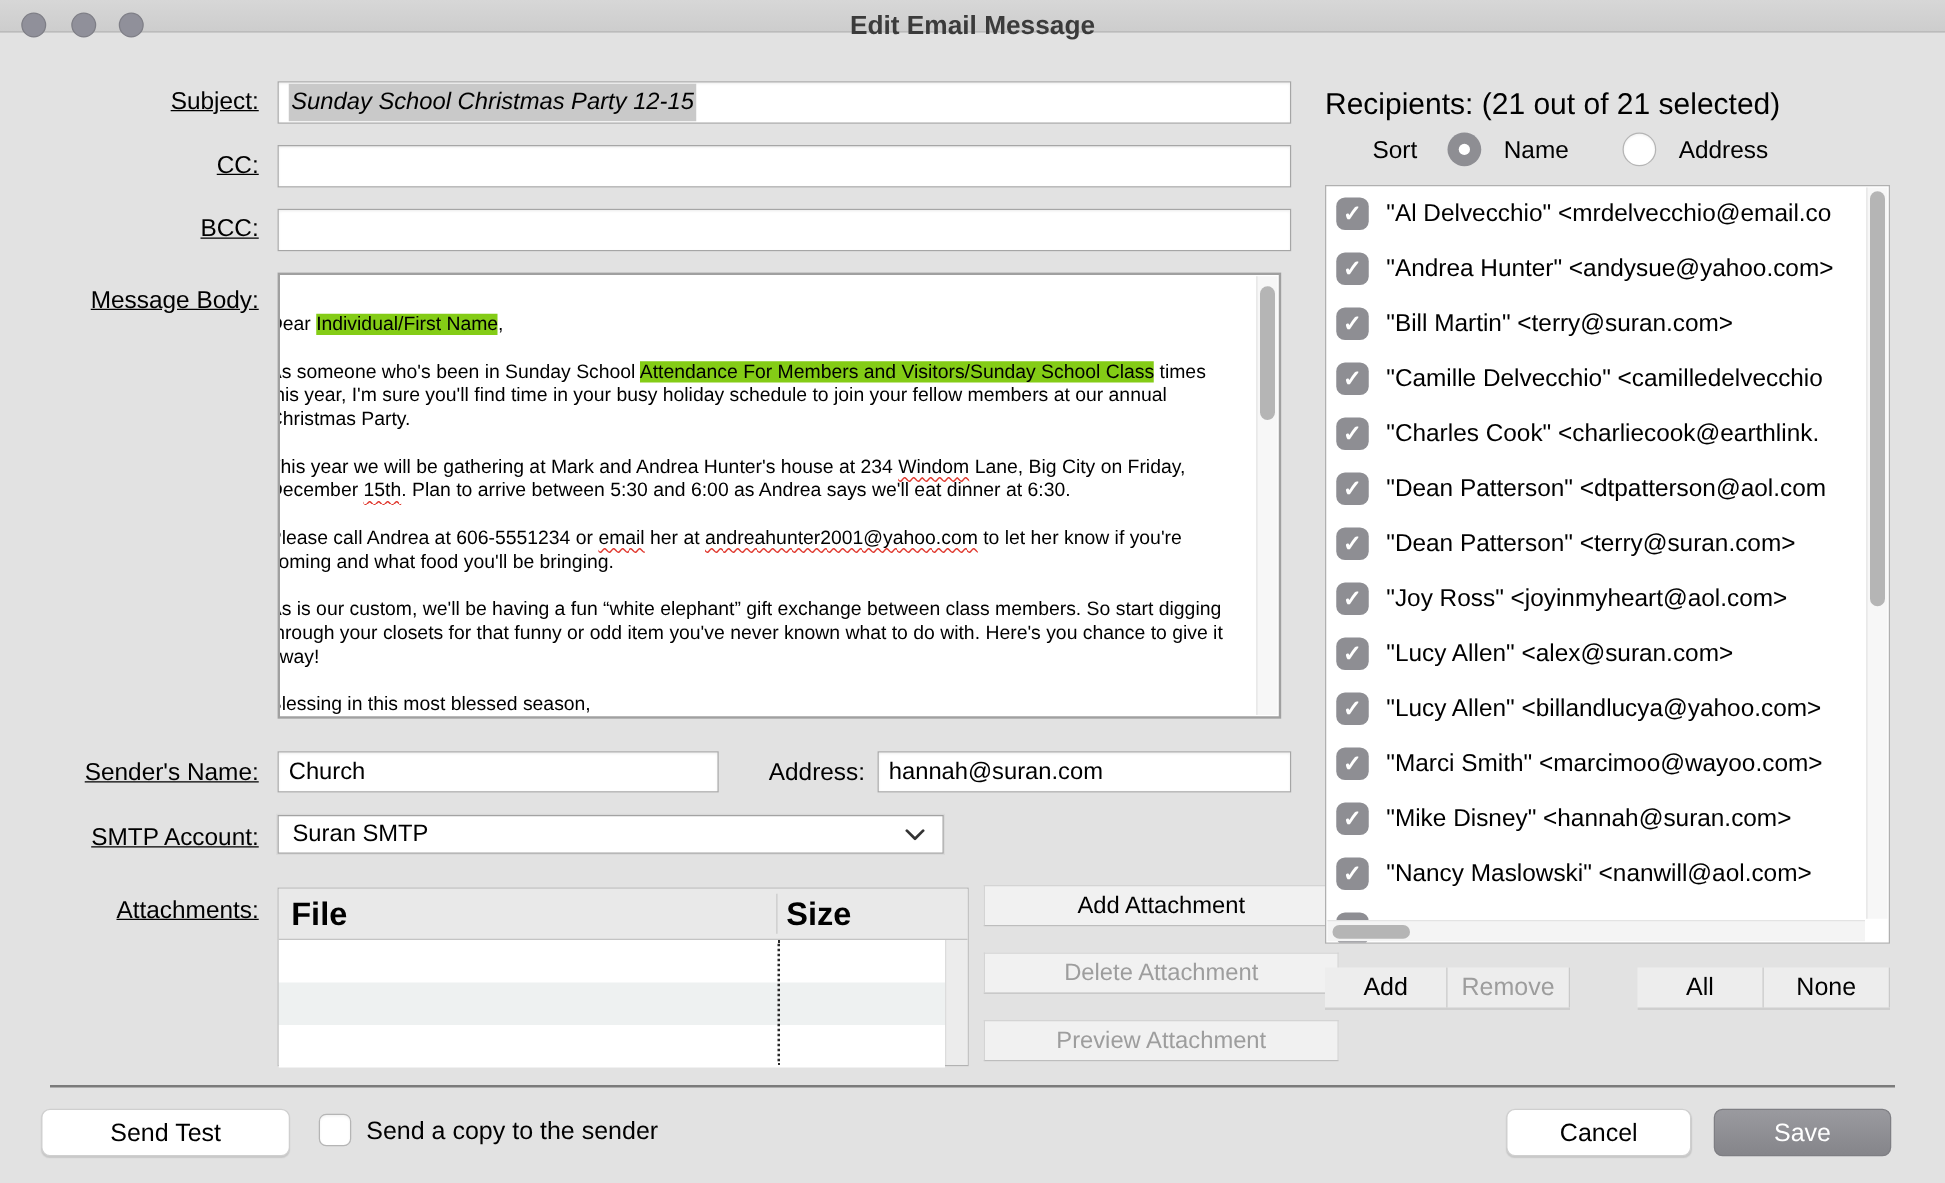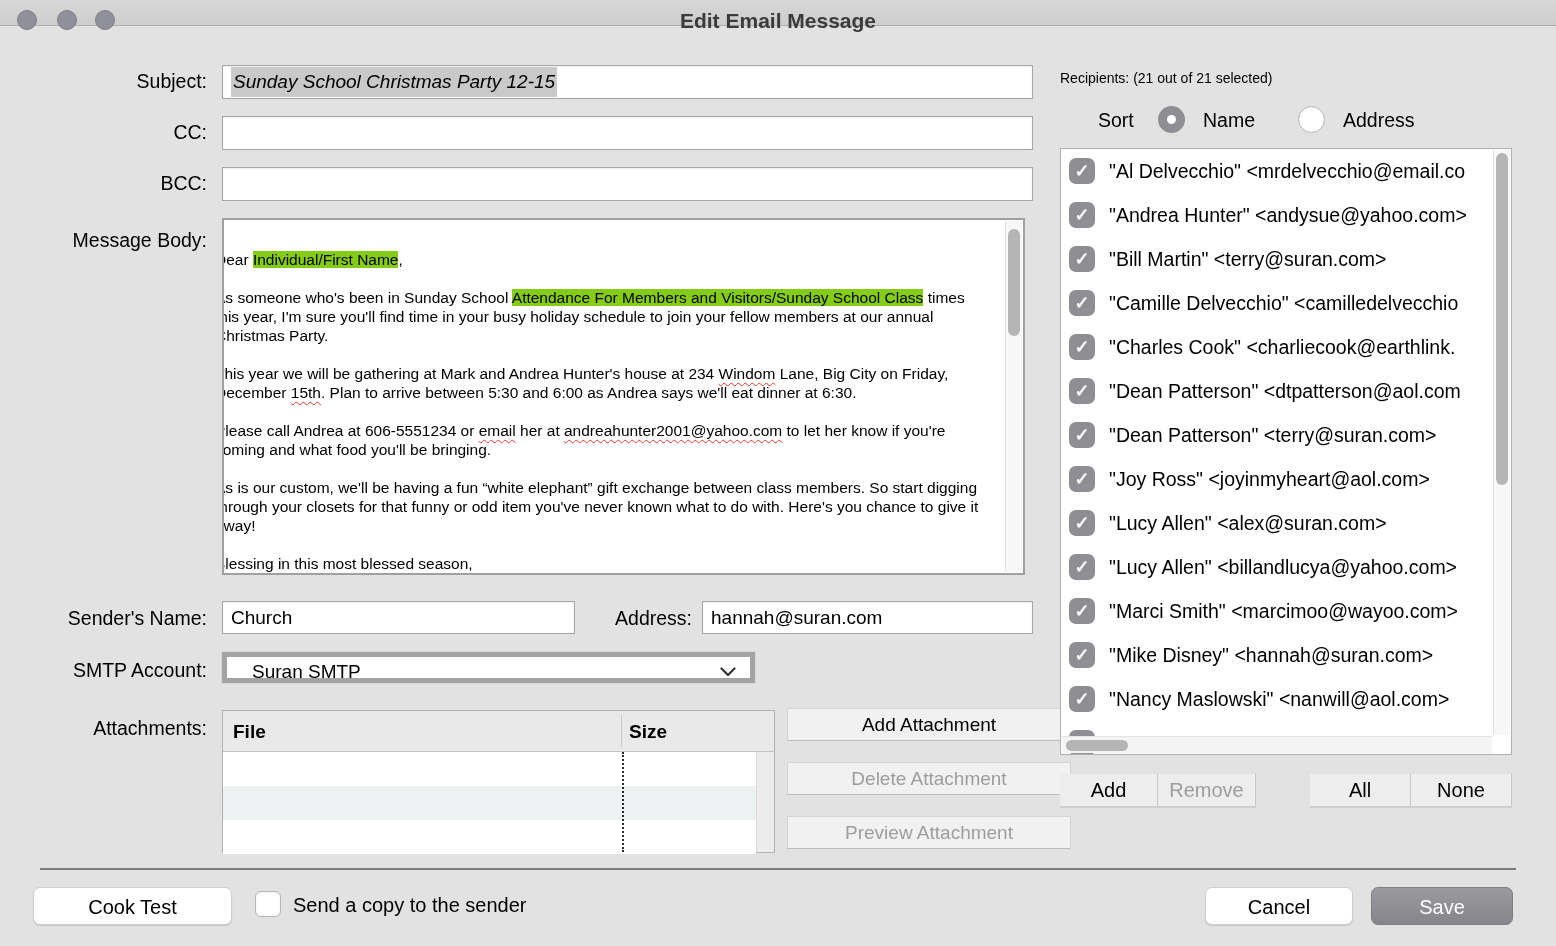--- a/index.html
+++ b/index.html
@@ -18,21 +18,21 @@
   .titlebar{position:absolute;left:0;top:0;width:1556px;height:26px;
     background:linear-gradient(var(--titlebar_top),var(--titlebar_bottom));
     border-bottom:1px solid #b0b0b0;}
   .light{position:absolute;top:10px;width:20px;height:20px;border-radius:50%;
     background:#90909a;border:1px solid #7e7e86;}
   .light.l1{left:17px}.light.l2{left:57px}.light.l3{left:95px}
   .wtitle{position:absolute;left:0;right:0;top:0;height:42px;line-height:42px;
     text-align:center;font-size:21px;font-weight:bold;color:#3b3b3b;}
   
   .lbl{position:absolute;font-size:19.5px;color:#000;}
-  .lbl.right{left:20px;width:187px;text-align:right;}
+  .lbl.right{left:20px;width:187px;text-align:right;text-decoration:underline;}
   
   .tf{position:absolute;background:#fff;border:1px solid var(--field_border);
     box-shadow:inset 0 1px 2px rgba(0,0,0,.07);font-size:19px;
     font-family:"Liberation Sans",sans-serif;padding:0 8px;color:#000;}
   input.tf{outline:none;}
   .subjectbox{line-height:32px;white-space:nowrap;overflow:hidden;font-style:italic;}
   .subjectbox .sel{background:var(--selection_gray);padding:4px 2px 5px 2px;}
   
   .bodybox{position:absolute;left:222px;top:218px;width:803px;height:357px;
     background:#fff;border:2px solid #a0a0a0;}
@@ -42,45 +42,45 @@
   .bodytext .para{margin-bottom:19px;}
   .bodytext .hl{background:#84cc16;}
   .bodytext .sq{text-decoration:underline;text-decoration-style:wavy;
     text-decoration-color:var(--squiggle_red);text-decoration-thickness:1px;
     text-underline-offset:3px;}
   .vtrack{position:absolute;right:1px;top:1px;bottom:1px;width:17px;
     background:#f7f7f7;border-left:1px solid #e3e3e3;}
   .vthumb{position:absolute;left:2px;width:12px;border-radius:6px;background:var(--scroll_thumb);}
   
   .selectbox{position:absolute;left:222px;top:652px;width:533px;height:31px;
-    background:#fff;border:5px solid #a3a3a3;box-shadow:0 0 0 1px #d9d9d9;
-    font-size:19px;line-height:29px;padding-left:25px;}
+    background:#fff;border:1px solid #a3a3a3;box-shadow:0 0 0 1px #d9d9d9;
+    font-size:19px;line-height:29px;padding-left:11px;}
   .chev{position:absolute;right:14px;top:10px;}
   
   .attach{position:absolute;left:222px;top:710px;width:553px;height:143px;
     background:#fff;border:1px solid #b2b2b2;}
   .at-head{position:absolute;left:0;top:0;right:0;height:41px;background:#e9e9e9;
-    border-bottom:1px solid #c4c4c4;font-weight:bold;font-size:19px;line-height:41px;}
+    border-bottom:1px solid #c4c4c4;font-weight:bold;font-size:26px;line-height:41px;}
   .at-head .hfile{position:absolute;left:10px;}
   .at-head .hsize{position:absolute;left:406px;}
   .at-hsep{position:absolute;left:398px;top:4px;bottom:4px;width:1px;background:#c9c9c9;}
   .at-row{position:absolute;left:0;right:18px;height:34px;}
   .at-row.r1{top:41px;background:#fff;}
   .at-row.r2{top:75px;background:#eef1f1;}
   .at-row.r3{top:109px;bottom:0;background:#fff;}
   .at-dotted{position:absolute;left:399px;top:41px;bottom:0;width:0;
     border-left:2px dotted #2a2a2a;}
   .at-strip{position:absolute;right:0;top:41px;bottom:0;width:18px;background:#ececec;
     border-left:1px solid #dcdcdc;}
   .flatbtn{position:absolute;left:787px;width:284px;height:33px;background:#f1f1f1;
     border:1px solid #d4d4d4;border-bottom-color:#bdbdbd;text-align:center;
     font-size:19px;line-height:31px;}
   .flatbtn.disabled{color:var(--disabled_text);}
   
-  .rheader{position:absolute;left:1060px;top:70px;font-size:14px;}
+  .rheader{position:absolute;left:1060px;top:70px;font-size:24px;}
   .radio{position:absolute;width:27px;height:27px;border-radius:50%;}
   .radio.off{background:#fff;border:1px solid #b5b5b5;box-shadow:inset 0 1px 2px rgba(0,0,0,.06);}
   .radio.on{background:var(--control_gray);}
   .radio.on::after{content:"";position:absolute;left:9px;top:9px;width:9px;height:9px;
     border-radius:50%;background:#fff;}
   .rlist{position:absolute;left:1060px;top:148px;width:452px;height:607px;
     background:#fff;border:1px solid #b0b0b0;overflow:hidden;}
   .rrow{position:relative;height:44px;white-space:nowrap;overflow:hidden;}
   .cb{position:absolute;left:8px;top:9px;width:26px;height:26px;border-radius:7px;
     background:var(--control_gray);color:#fff;font-size:18px;font-weight:bold;
@@ -250,17 +250,17 @@
 <div class="seg-group" style="left:1060px;width:196px">
   <div class="seg">Add</div>
   <div class="seg disabled">Remove</div>
 </div>
 <div class="seg-group" style="left:1310px;width:202px">
   <div class="seg">All</div>
   <div class="seg">None</div>
 </div>
 
 <div class="sep"></div>
-<div class="btn white" style="left:33px;width:199px">Cook Test</div>
+<div class="btn white" style="left:33px;width:199px">Send Test</div>
 <div class="ckbox"></div>
 <div class="lbl" style="left:293px;top:894px;font-size:20px">Send a copy to the sender</div>
 <div class="btn white" style="left:1205px;width:148px">Cancel</div>
 <div class="btn gray" style="left:1371px;width:142px">Save</div>
 
 </body></html>

